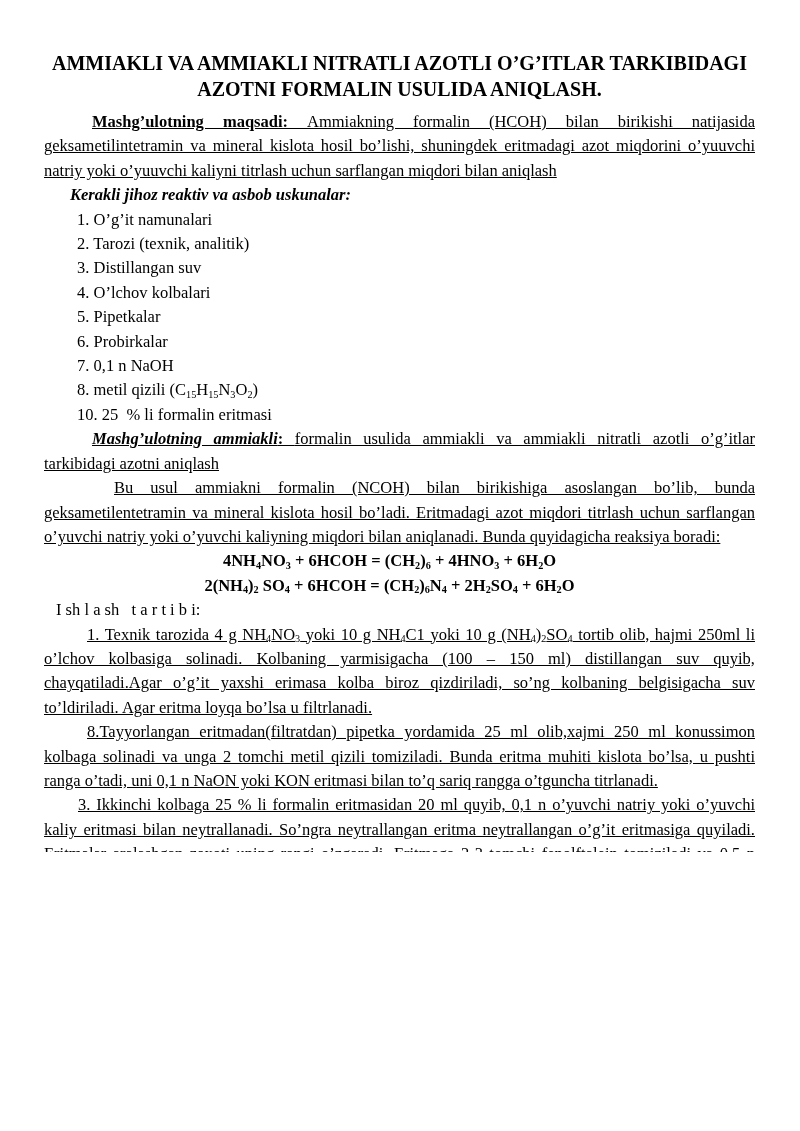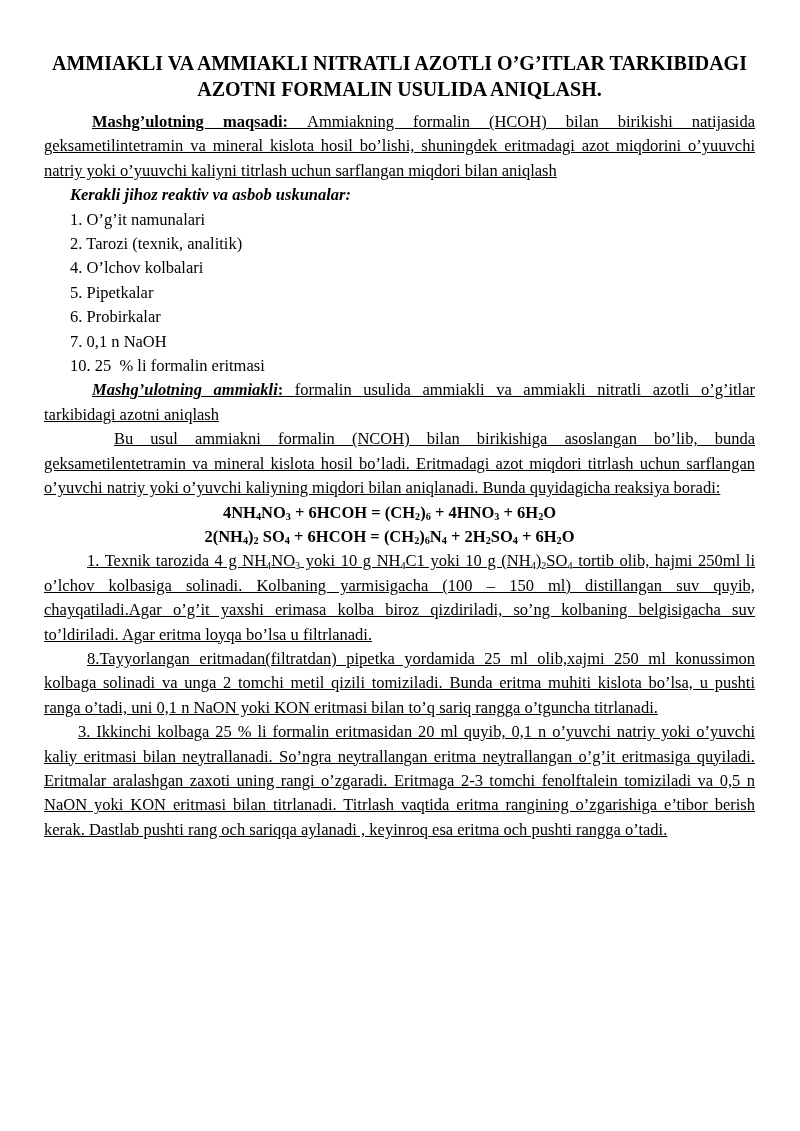--- a/index.html
+++ b/index.html
@@ -35,21 +35,21 @@
   .ind-48 { text-indent: 48px; }
   .ind-70 { text-indent: 70px; }
   .ind-43 { text-indent: 43px; }
   .ind-34 { text-indent: 34px; }
   .equip-heading {
     font-weight: bold;
     font-style: italic;
     margin-left: 26px;
   }
   .equip-item {
-    margin-left: 26px;
+    margin-left: 33px;
     white-space: pre-wrap;
   }
   .equation {
     text-align: center;
     font-weight: bold;
     padding-right: 20px;
   }
   .procedure-heading {
     margin-left: 12px;
     white-space: pre-wrap;
@@ -74,32 +74,35 @@
     <div>AZOTNI FORMALIN USULIDA ANIQLASH.</div>
   </div>
 
   <p class="body-para ind-48"><span class="b">Mashg’ulotning maqsadi: </span><span>Ammiakning formalin (HCOH) bilan birikishi natijasida geksametilintetramin va mineral kislota hosil bo’lishi, shuningdek eritmadagi azot miqdorini o’yuuvchi natriy yoki o’yuuvchi kaliyni titrlash uchun sarflangan miqdori bilan aniqlash</span></p>
 
   <div class="equip-heading">Kerakli jihoz reaktiv va asbob uskunalar:</div>
 
   <div>
     <div class="equip-item"><span>1. O’g’it namunalari</span></div>
     <div class="equip-item"><span>2. Tarozi (texnik, analitik)</span></div>
+    <div class="equip-item"><span>3. Distillangan suv</span></div>
     <div class="equip-item"><span>4. O’lchov kolbalari</span></div>
     <div class="equip-item"><span>5. Pipetkalar</span></div>
     <div class="equip-item"><span>6. Probirkalar</span></div>
     <div class="equip-item"><span>7. 0,1 n NaOH</span></div>
+    <div class="equip-item"><span>8. metil qizili (C</span><sub>15</sub><span>H</span><sub>15</sub><span>N</span><sub>3</sub><span>O</span><sub>2</sub><span>)</span></div>
     <div class="equip-item"><span>10. 25  % li formalin eritmasi</span></div>
   </div>
 
   <p class="body-para ind-48"><span class="b i">Mashg’ulotning ammiakli</span><span class="b">: </span><span>formalin usulida ammiakli va ammiakli nitratli azotli o’g’itlar tarkibidagi azotni aniqlash</span></p>
 
   <p class="body-para ind-70"><span>Bu usul ammiakni formalin (NCOH) bilan birikishiga asoslangan bo’lib, bunda geksametilentetramin va mineral kislota hosil bo’ladi. Eritmadagi azot miqdori titrlash uchun sarflangan o’yuvchi natriy yoki o’yuvchi kaliyning  miqdori bilan aniqlanadi. Bunda quyidagicha reaksiya boradi:</span></p>
 
   <div class="equation"><span>4NH</span><sub>4</sub><span>NO</span><sub>3</sub><span> + 6HCOH = (CH</span><sub>2</sub><span>)</span><sub>6</sub><span> + 4HNO</span><sub>3</sub><span> + 6H</span><sub>2</sub><span>O</span></div>
   <div class="equation"><span>2(NH</span><sub>4</sub><span>)</span><sub>2</sub><span> SO</span><sub>4</sub><span> + 6HCOH = (CH</span><sub>2</sub><span>)</span><sub>6</sub><span>N</span><sub>4</sub><span> + 2H</span><sub>2</sub><span>SO</span><sub>4</sub><span> + 6H</span><sub>2</sub><span>O</span></div>
 
+  <div class="procedure-heading">I sh l a sh   t a r t i b i:</div>
 
   <p class="body-para ind-43"><span>1. Texnik tarozida 4 g NH</span><sub>4</sub><span>NO</span><sub>3</sub><span> yoki 10 g NH</span><sub>4</sub><span>C1 yoki 10 g (NH</span><sub>4</sub><span>)</span><sub>2</sub><span>SO</span><sub>4</sub><span> tortib olib, hajmi 250ml li o’lchov kolbasiga solinadi. Kolbaning yarmisigacha (100 – 150 ml) distillangan suv quyib, chayqatiladi.Agar o’g’it yaxshi erimasa kolba biroz qizdiriladi, so’ng kolbaning belgisigacha suv to’ldiriladi. Agar eritma loyqa bo’lsa u filtrlanadi.</span></p>
   <p class="body-para ind-43"><span>8.Tayyorlangan eritmadan(filtratdan) pipetka yordamida 25 ml olib,xajmi 250 ml konussimon kolbaga solinadi va unga 2 tomchi metil qizili tomiziladi. Bunda  eritma muhiti kislota bo’lsa, u pushti ranga o’tadi, uni 0,1 n  NaON yoki KON eritmasi bilan to’q sariq rangga o’tguncha titrlanadi.</span></p>
   <p class="body-para ind-34"><span>3. Ikkinchi kolbaga 25 % li formalin eritmasidan 20 ml quyib, 0,1 n o’yuvchi natriy yoki o’yuvchi kaliy eritmasi bilan neytrallanadi. So’ngra neytrallangan eritma neytrallangan o’g’it eritmasiga quyiladi. Eritmalar aralashgan zaxoti uning rangi o’zgaradi. Eritmaga 2-3 tomchi fenolftalein tomiziladi va 0,5 n NaON yoki KON eritmasi bilan titrlanadi. Titrlash vaqtida eritma rangining o’zgarishiga e’tibor berish kerak. Dastlab pushti rang och sariqqa aylanadi , keyinroq esa eritma och pushti rangga o’tadi.</span></p>
 
 </div>
 
 </body></html>

